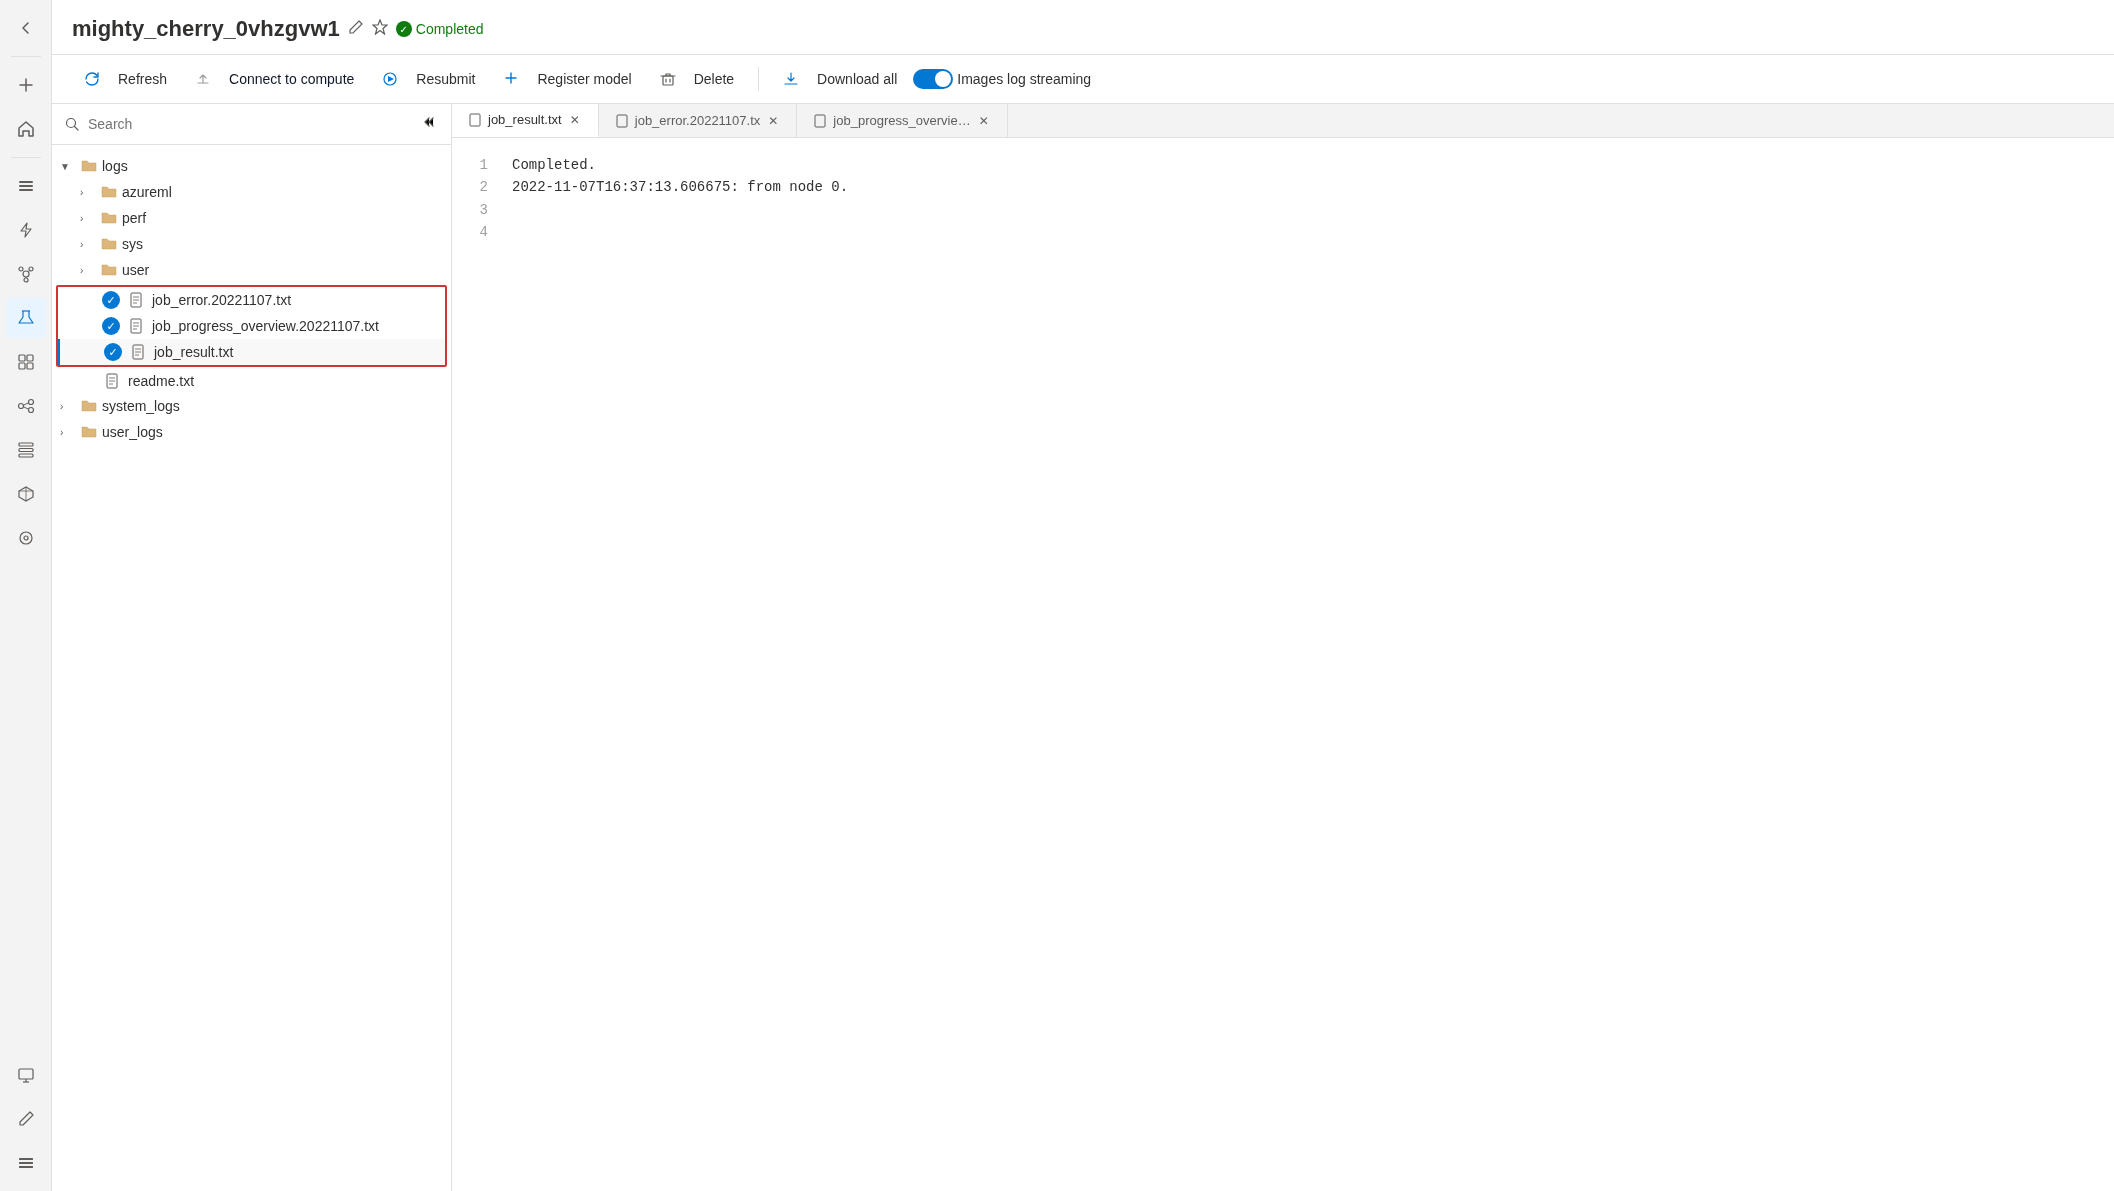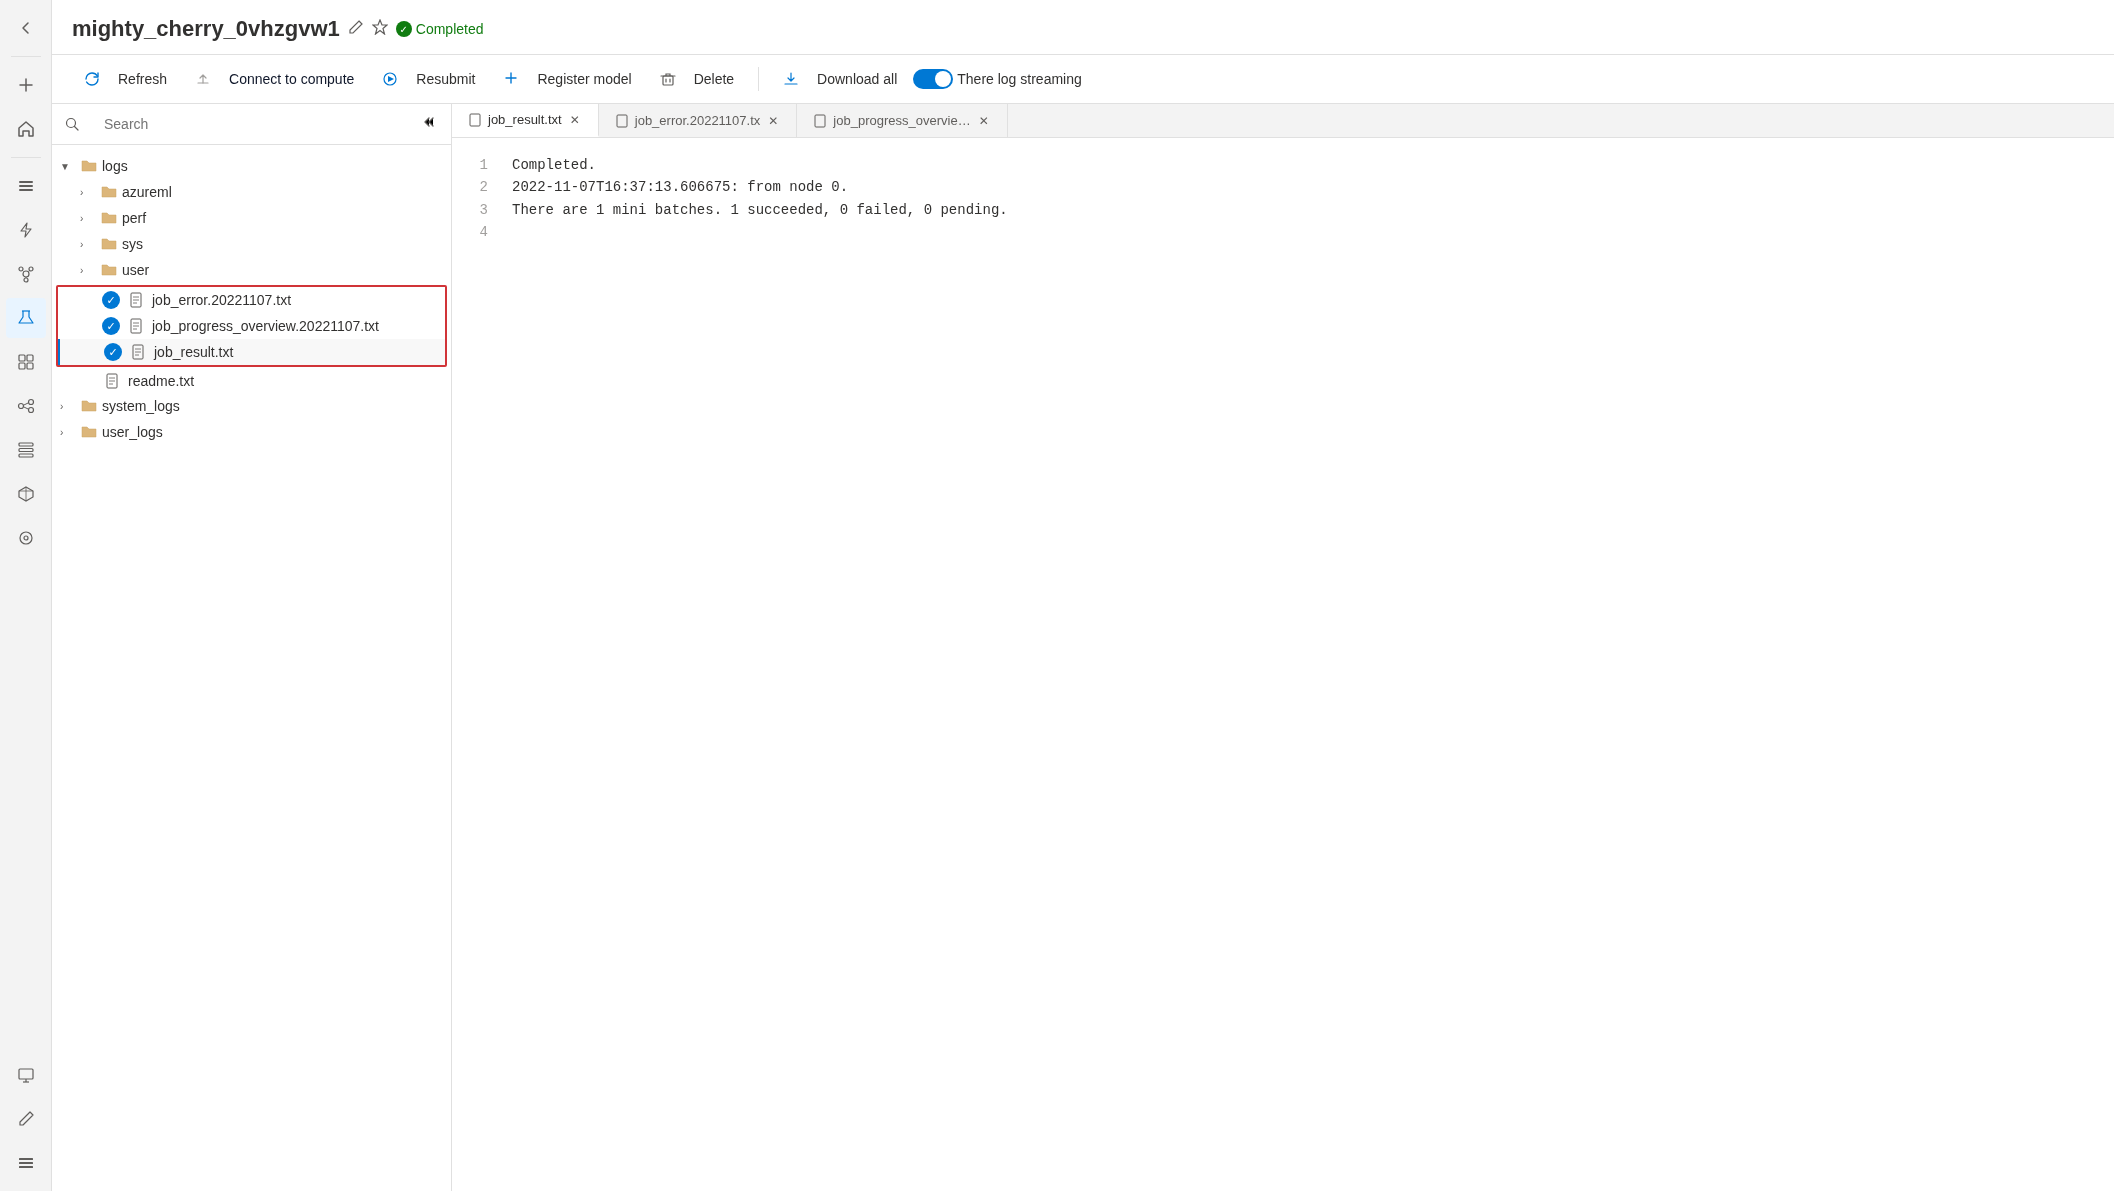--- a/index.html
+++ b/index.html
@@ -162,21 +162,21 @@
       border-right: 1px solid #e0e0e0;
       display: flex;
       flex-direction: column;
       overflow: hidden;
     }
     .search-bar {
       padding: 8px 12px;
       border-bottom: 1px solid #e0e0e0;
       display: flex;
       align-items: center;
-      gap: 24px;
+      gap: 8px;
     }
     .search-input {
       flex: 1;
       border: none;
       outline: none;
       font-size: 14px;
       color: #323130;
       background: transparent;
     }
     .collapse-btn {
@@ -451,21 +451,21 @@
     </button>
     <div class="toolbar-separator"></div>
     <button class="toolbar-btn">
       <svg width="16" height="16" viewBox="0 0 16 16">
           <path d="M8 2V10M5 7L8 10L11 7" stroke="#0078d4" stroke-width="1.2" fill="none" stroke-linecap="round" stroke-linejoin="round"></path>
           <path d="M2 13H14" stroke="#0078d4" stroke-width="1.2" stroke-linecap="round"></path>
         </svg>
       <span>Download all</span>
     </button>
     <div class="toggle-switch"></div>
-    <span class="log-streaming-label">There log streaming</span>
+    <span class="log-streaming-label">Images log streaming</span>
   </div>
 
   <div class="content">
 
     <div class="file-explorer">
       <div class="search-bar">
         <svg width="16" height="16" viewBox="0 0 16 16">
             <circle cx="7" cy="7" r="4.5" stroke="#605e5c" stroke-width="1.2" fill="none"></circle>
             <line x1="10.5" y1="10.5" x2="14" y2="14" stroke="#605e5c" stroke-width="1.2" stroke-linecap="round"></line>
           </svg>
@@ -612,21 +612,20 @@
       <div class="code-line">
             <span class="line-num">1</span>
             <span class="line-content">Completed.</span>
           </div>
           <div class="code-line">
             <span class="line-num">2</span>
             <span class="line-content">2022-11-07T16:37:13.606675: from node 0.</span>
           </div>
           <div class="code-line">
             <span class="line-num">3</span>
-            <span class="line-content">There are 1 mini batches. 1 succeeded, 0 failed, 0 pending.</span>
           </div>
           <div class="code-line">
             <span class="line-num">4</span>
             <span class="line-content"></span>
           </div>
         </div>
     </div>
 
   </div>
 </div>

